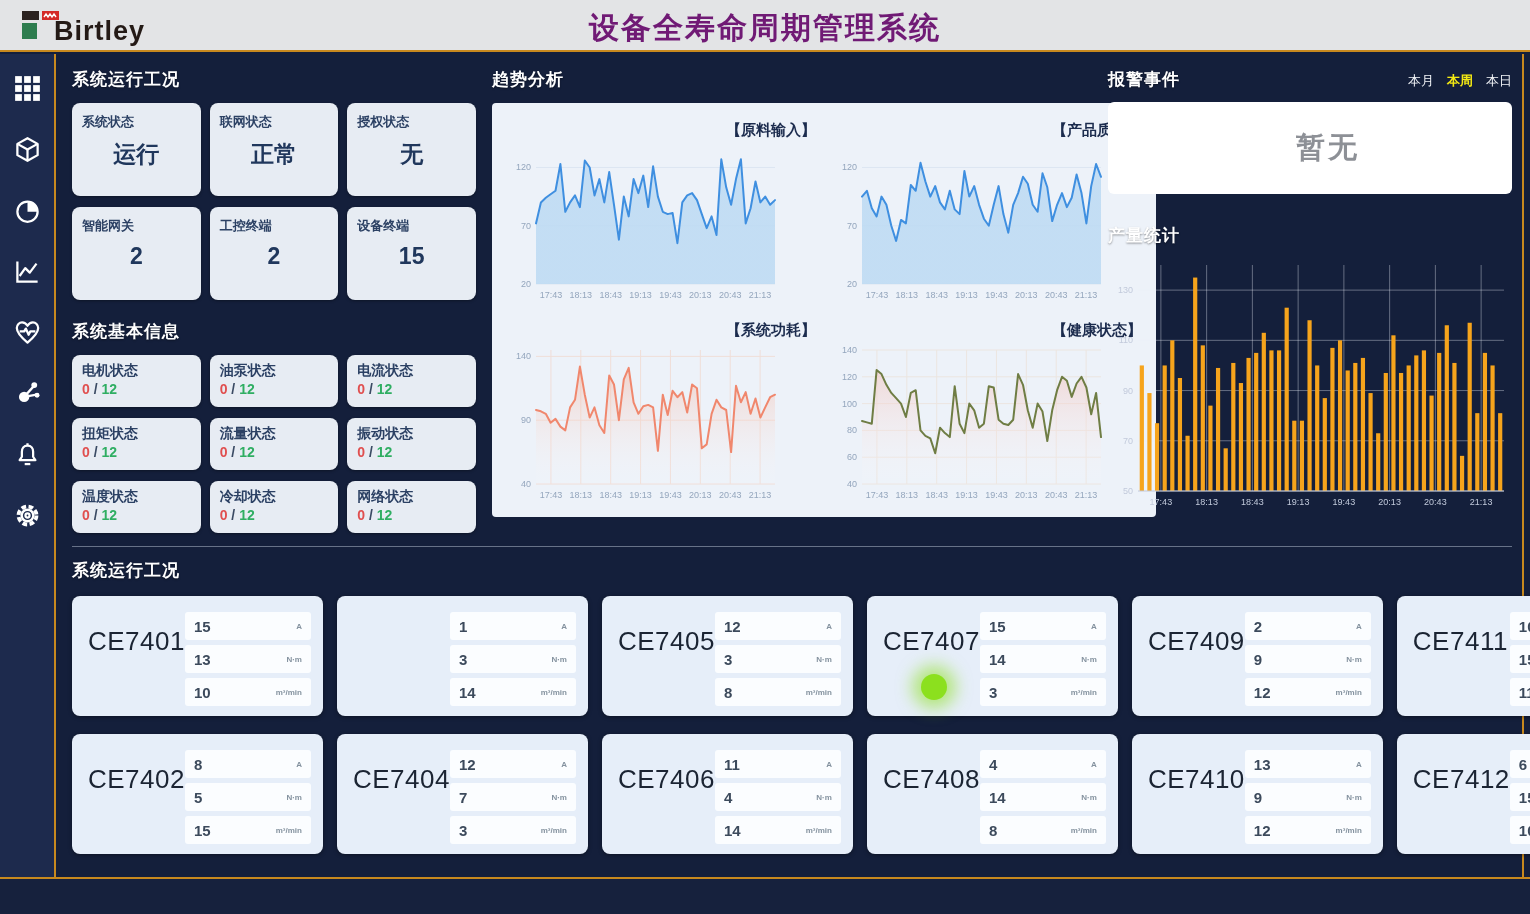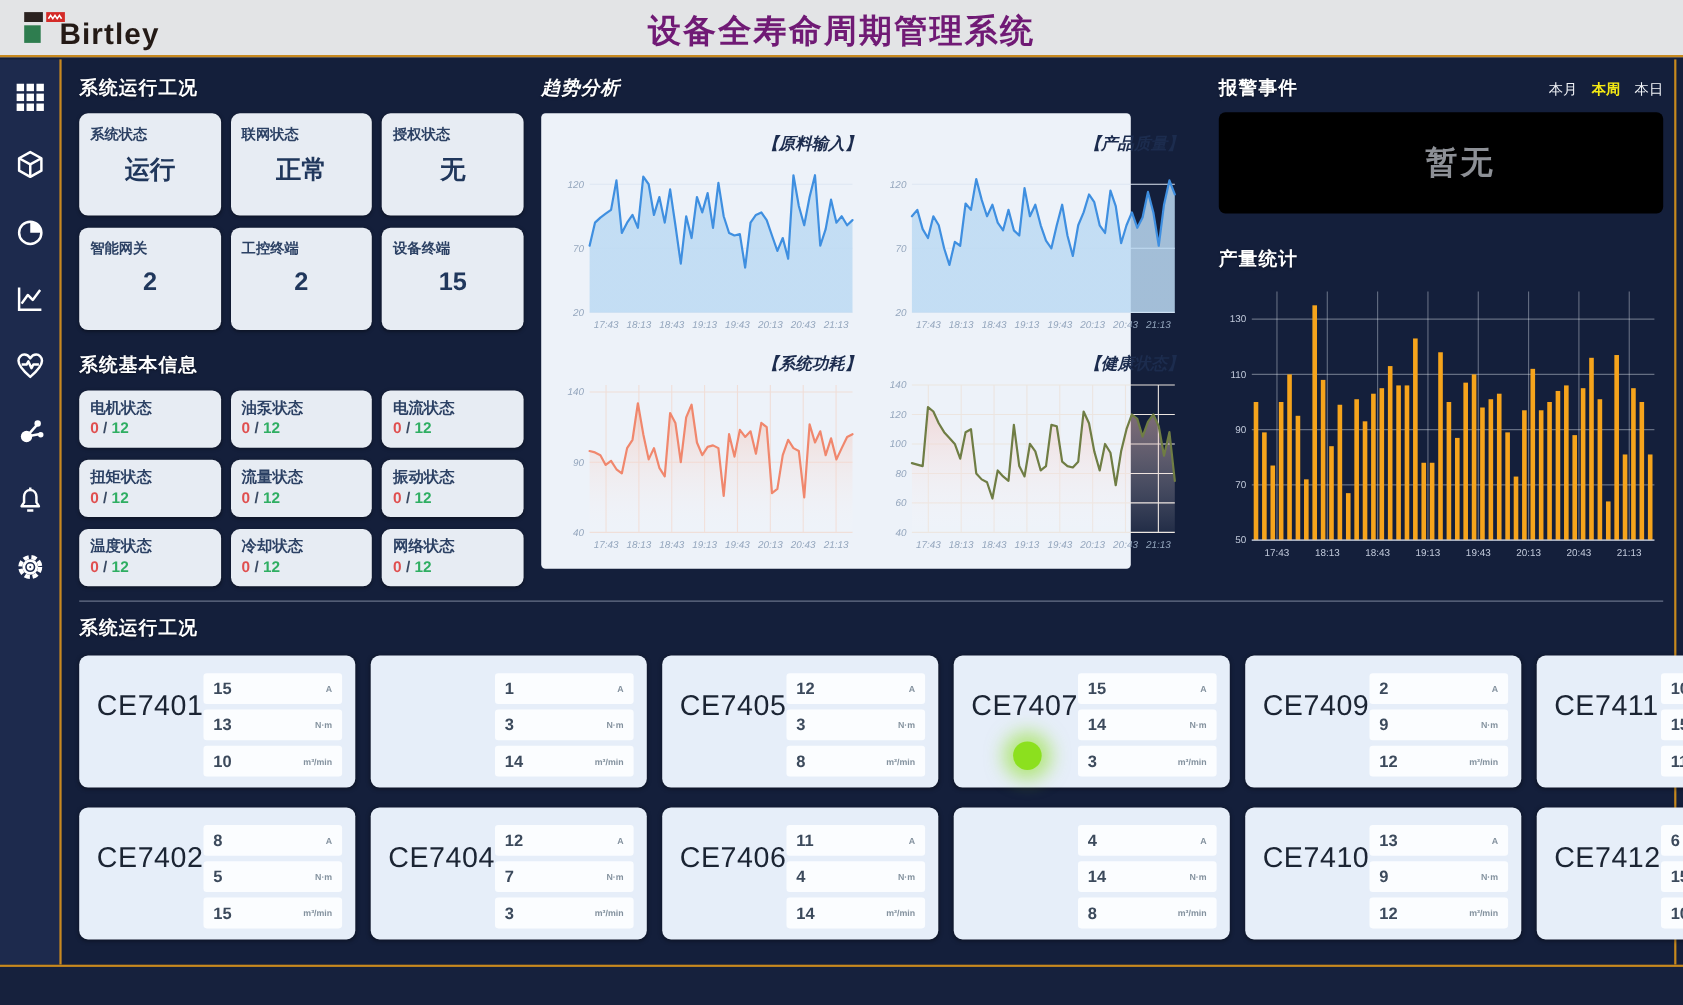--- a/index.html
+++ b/index.html
@@ -40,33 +40,33 @@
   .s-label { font-size:13px; color:#2c4164; font-weight:bold; }
   .s-value { font-size:23px; color:#20375c; font-weight:600; text-align:center; margin-top:8px; }
   .i-card { background:#e7ecf3; border-radius:8px; height:52px; padding:7px 10px;
     box-shadow:0 1px 3px rgba(0,0,0,.35); }
   .i-label { font-size:14px; color:#2c4164; font-weight:bold; }
   .i-counts { font-size:14px; font-weight:bold; margin-top:1px; }
   .i-cur { color:#e04f4f; } .i-sep { color:#3a4a63; } .i-tot { color:#2fae62; }
   .sec-info { margin-top:20px; }
 
   
-  .sec-trend { position:absolute; left:434px; top:14px; width:536px;font-style:italic; }
+  .sec-trend { position:absolute; left:434px; top:14px; width:664px; }
   .trend-panel { margin-top:12px; background:#edf2f9; border-radius:4px; height:414px;
     padding:14px 14px 6px; display:grid; grid-template-columns:1fr 1fr; gap:6px 16px; }
   .chart-title { font-size:15px; font-weight:bold; color:#1c2c4e; margin:4px 0 2px 4px;text-align:right; }
   .chart-block svg { display:block; }
 
   
   .sec-right { position:absolute; left:1050px; top:14px; width:404px; }
   .alarm-head { display:flex; justify-content:space-between; align-items:baseline; }
   .alarm-tabs { display:flex; gap:13px; }
   .tab { font-size:13px; color:#f2f4f8; cursor:pointer; }
   .tab.active { color:#f5ea13; font-weight:bold; }
-  .alarm-card { margin-top:11px; background:#000000; border-radius:6px; height:92px;
+  .alarm-card { margin-top:11px; background:#ffffff; border-radius:6px; height:92px;
     display:flex; align-items:center; justify-content:center;padding-left:36px; }
   .alarm-empty { font-size:29px; font-weight:bold; color:#8d9096; letter-spacing:3px; }
   .prod-title { margin-top:30px; }
 
   
   .sec-devices { position:absolute; left:14px; top:492px; width:1440px;
     border-top:1px solid rgba(205,215,230,.45); padding-top:12px; }
   .dev-grid { display:grid; grid-template-columns:repeat(6,1fr); gap:18px 14px; margin-top:14px; }
   .dev-card { position:relative; background:#e6eef9; border-radius:8px; height:120px;
     padding:16px 12px 10px 16px; display:flex; box-shadow:0 1px 4px rgba(0,0,0,.4); cursor:pointer; }
@@ -648,20 +648,21 @@
     <span class="dev-val">4</span>
     <span class="dev-unit">N·m</span>
   </div>
             <div class="dev-row">
     <span class="dev-val">14</span>
     <span class="dev-unit">m³/min</span>
   </div>
           </div>
   </div>
         <div class="dev-card">
+    <div class="dev-name">CE7408</div>
     <div class="dev-vals">
             <div class="dev-row">
     <span class="dev-val">4</span>
     <span class="dev-unit">A</span>
   </div>
             <div class="dev-row">
     <span class="dev-val">14</span>
     <span class="dev-unit">N·m</span>
   </div>
             <div class="dev-row">

